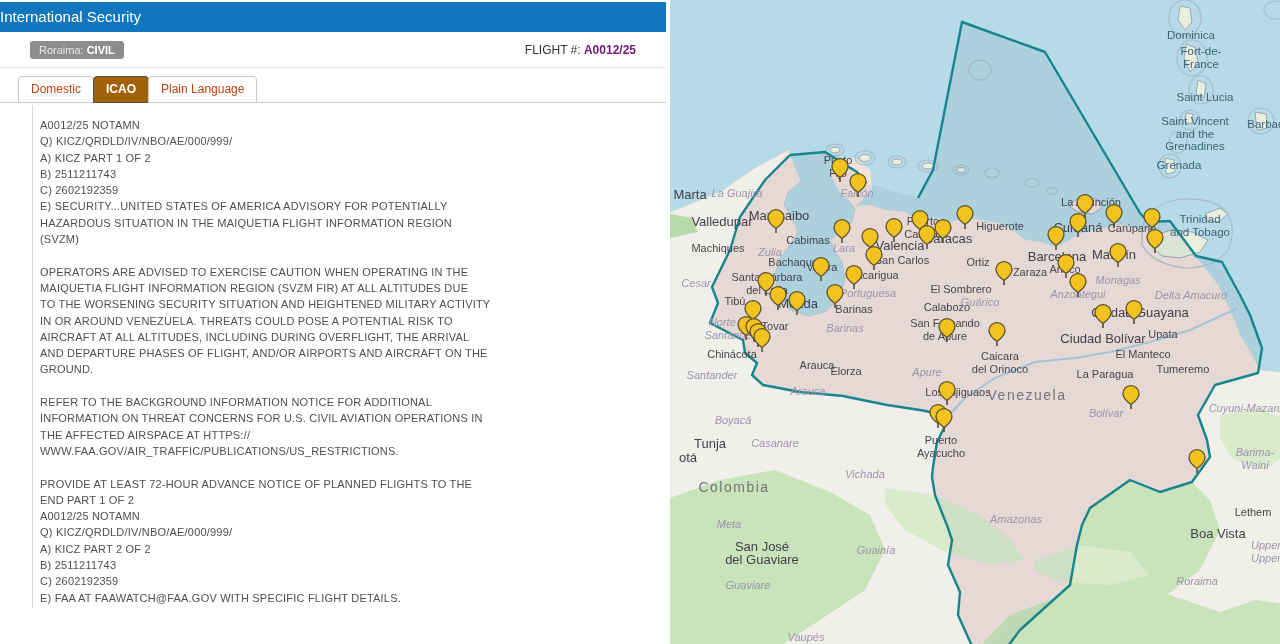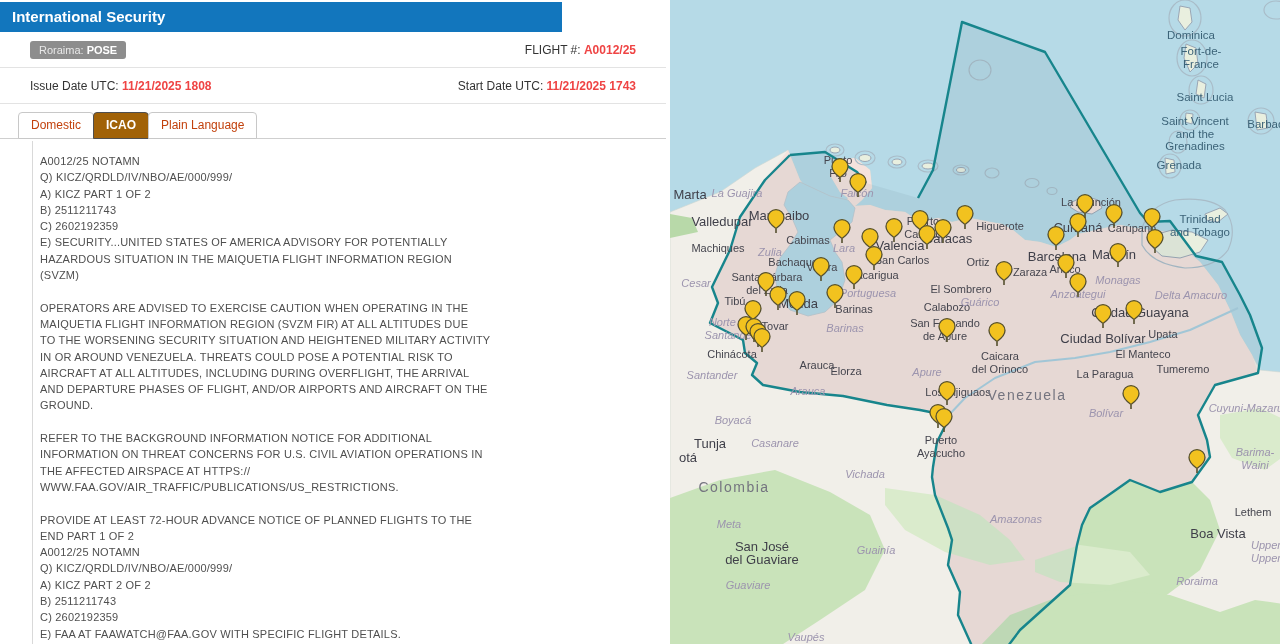--- a/index.html
+++ b/index.html
@@ -2,29 +2,29 @@
 <html><head>
 <meta charset="utf-8">
 <style>
   * { box-sizing: border-box; margin: 0; padding: 0; }
   html,body { width:1280px; height:644px; overflow:hidden; background:#fff;
               font-family:"Liberation Sans", sans-serif; }
   .app { display:flex; width:1280px; height:644px; }
 
   
   .panel { width:670px; height:644px; background:#fff; position:relative; padding-top:2px; }
-  .panel-header { height:30px; width:562px; background:#1276bd; color:#fff;
-                  font-size:15px; font-weight:bold; line-height:30px; padding-left:12px; }
+  .panel-header { height:30px; width:666px; background:#1276bd; color:#fff;
+                  font-size:15px; font-weight:normal; line-height:30px; padding-left:0; }
   .meta-row { display:flex; justify-content:space-between; align-items:center;
               width:666px; padding:0 30px 0 30px; height:36px; border-bottom:1px solid #e3e3e3; }
   .facility-badge { background:#8d8d8d; border-radius:3px; padding:3px 9px; font-size:11px;
                     color:#e8e8e8; display:inline-block; }
   .facility-badge b { color:#fff; font-weight:bold; margin-left:3px; }
   .kv { font-size:12px; color:#333; }
-  .kv b { color:#ef4444; }
+  .kv b { color:#701a75; }
   .tabs-row { width:666px; padding:8px 0 0 18px; border-bottom:1px solid #cfcfcf; height:35px; }
   .tab { display:inline-block; font-size:12px; padding:5px 12px 6px 12px;
          border:1px solid #c8c8c8; background:#fff; color:#c2410c; cursor:pointer;
          border-radius:4px 4px 0 0; margin-right:-1px; vertical-align:bottom; }
   .tab.active { background:#a16207; color:#fff; border-color:#4f4f4f; font-weight:bold; }
   .notam-body { margin:2px 0 0 32px; border-left:1px solid #d9d9d9; padding:12px 10px 0 7px;
                 width:635px; height:503px; overflow:hidden; }
   .notam-text { font-size:11px; line-height:16.3px; color:#4f4f4f; white-space:pre-line;
                 letter-spacing:.2px; }
 
@@ -52,31 +52,25 @@
 </style>
 </head>
 <body>
 
 <div class="app">
 
   <div class="panel">
     <div class="panel-header">International Security</div>
 
     <div class="meta-row">
-      <span class="facility-badge"><span>Roraima:</span><b>POSE</b></span>
+      <span class="facility-badge"><span>Roraima:</span><b>CIVIL</b></span>
       <span class="kv"><span>FLIGHT #:</span>
         <b>A0012/25</b></span>
     </div>
 
-    <div class="meta-row">
-      <span class="kv"><span>Issue Date UTC:</span>
-        <b>11/21/2025 1808</b></span>
-      <span class="kv"><span>Start Date UTC:</span>
-        <b>11/21/2025 1743</b></span>
-    </div>
 
     <div class="tabs-row">
       <span class="tab">Domestic</span><span class="tab active">ICAO</span><span class="tab">Plain Language</span>
     </div>
 
     <div class="notam-body">
       <div class="notam-text">A0012/25 NOTAMN
 Q) KICZ/QRDLD/IV/NBO/AE/000/999/
 A) KICZ PART 1 OF 2
 B) 2511211743

